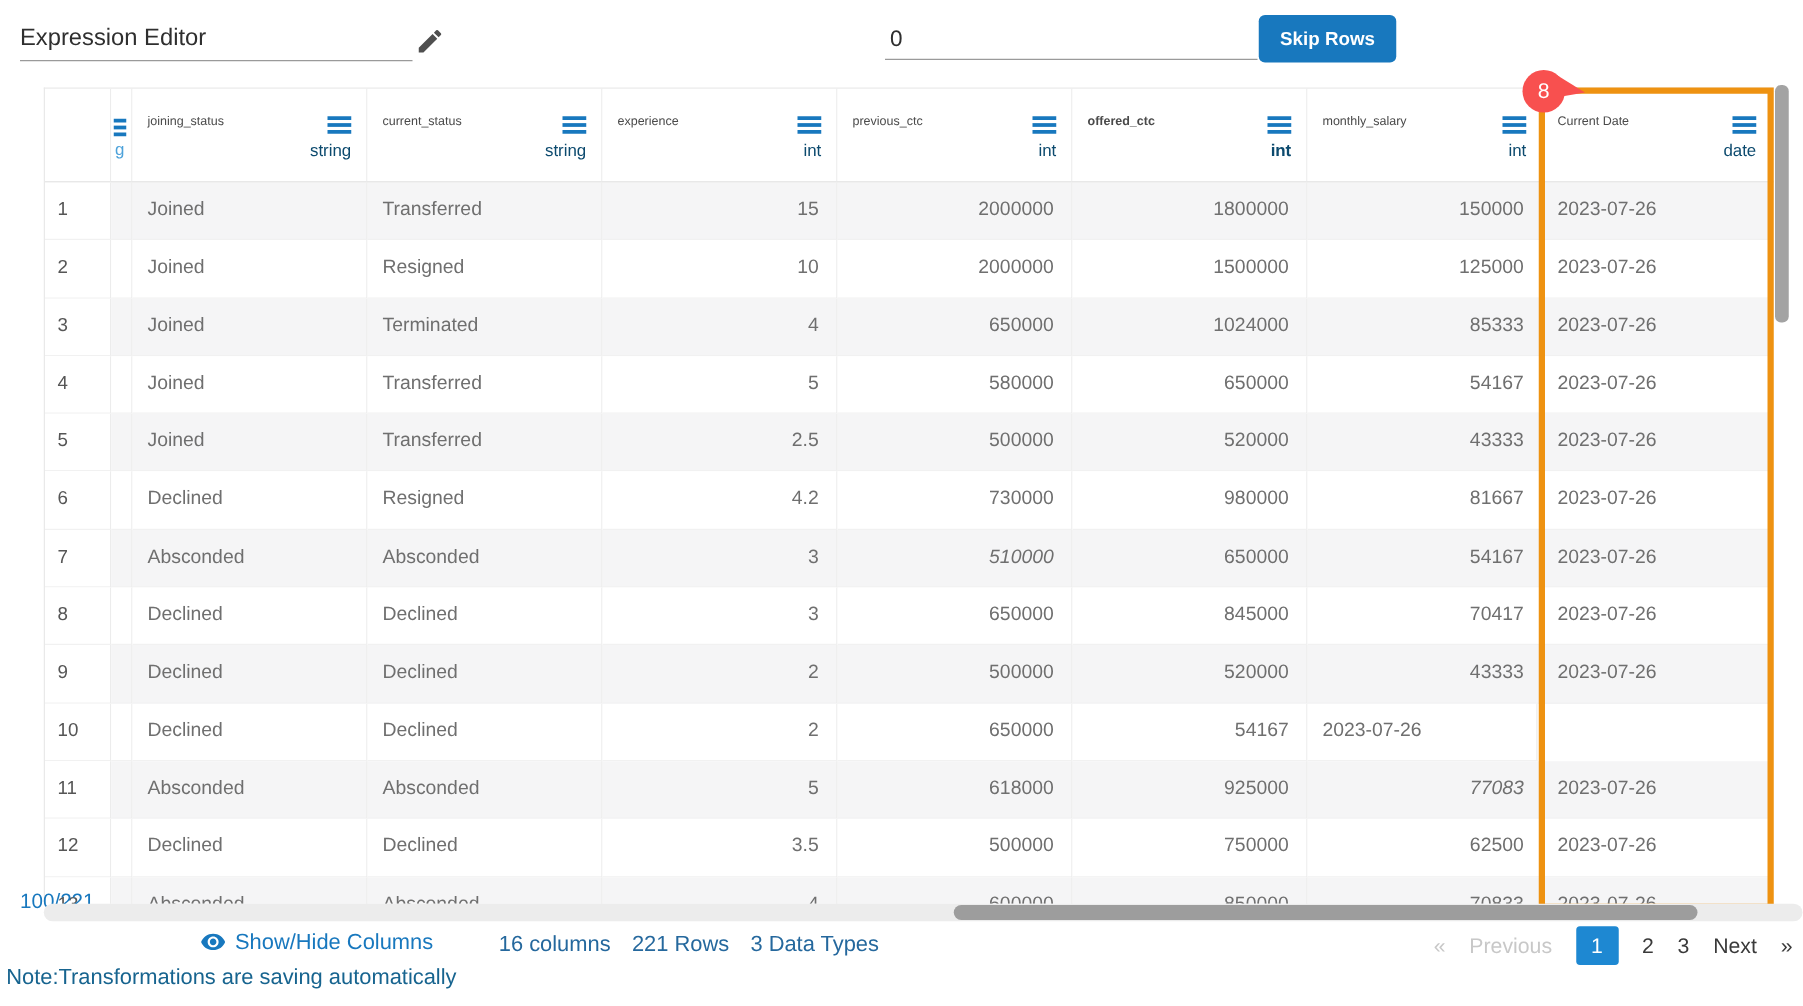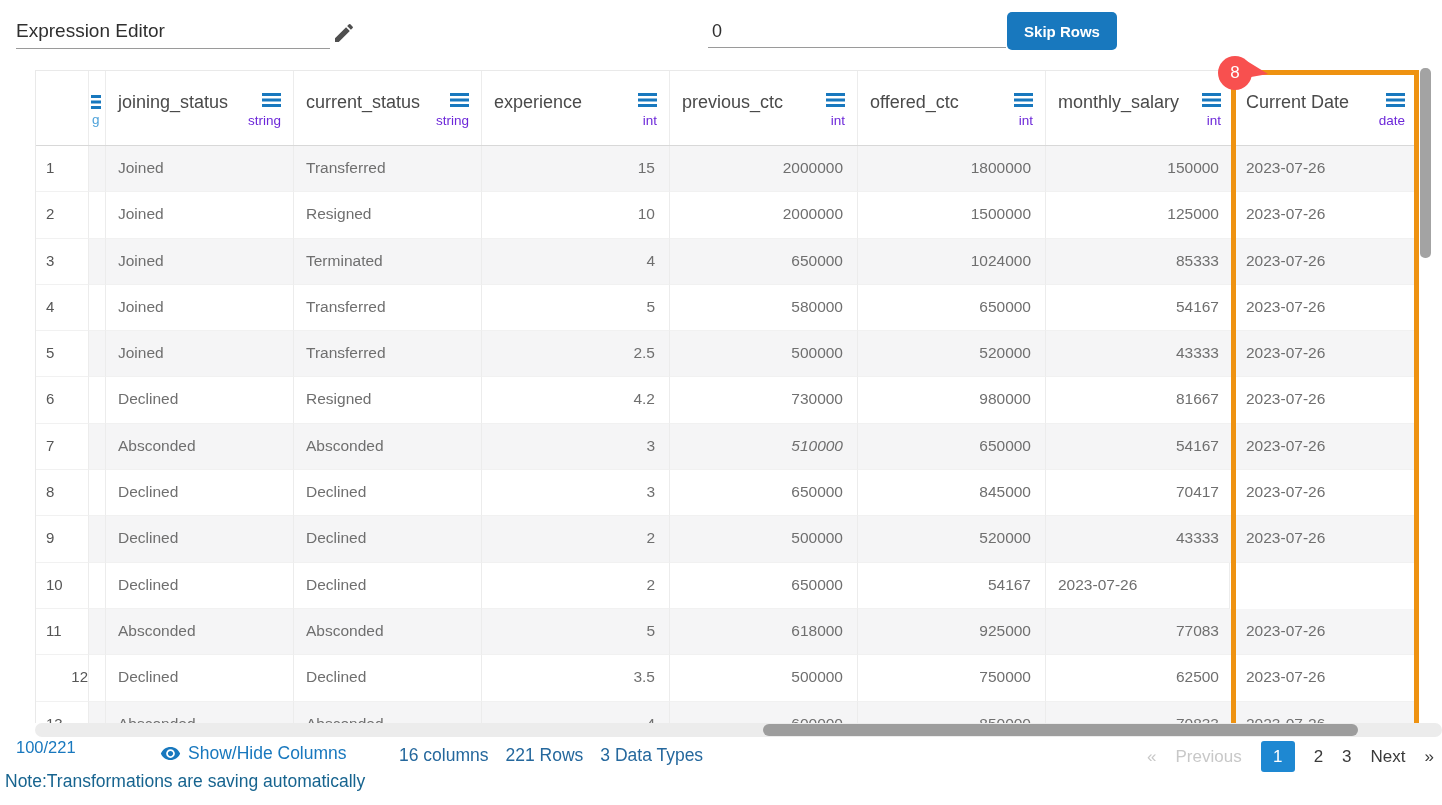--- a/index.html
+++ b/index.html
@@ -15,24 +15,24 @@
   .skip-field{position:absolute;left:708px;top:14px;width:298px;height:34px;
     border-bottom:1px solid #9a9a9a;font-size:18px;color:#2f2f2f;line-height:34px;padding-left:4px;box-sizing:border-box;}
   .skip-btn{position:absolute;left:1007px;top:12px;width:110px;height:38px;
     background:#1878be;border:none;border-radius:5px;color:#fff;
     font-family:"Liberation Sans",sans-serif;font-size:15px;font-weight:700;cursor:pointer;}
   
   .table-area{position:absolute;left:35px;top:70px;width:1384px;height:653px;
     overflow:hidden;border-left:1px solid #e9e9e9;border-top:1px solid #e9e9e9;box-sizing:border-box;background:#fff;}
   .thead{display:flex;height:75px;background:#fff;border-bottom:1px solid #d8d8d8;box-sizing:border-box;}
   .th{position:relative;flex:none;box-sizing:border-box;border-right:1px solid #ececec;background:#fff;}
-  .th-name{position:absolute;left:12px;top:21px;font-size:18px;color:#4a4a4a;white-space:nowrap;}
+  .th-name{position:absolute;left:12px;top:21px;font-size:10px;color:#4a4a4a;white-space:nowrap;}
   .menu-bars{position:absolute;right:12px;top:22px;width:19px;height:2.5px;background:#1878be;
     box-shadow:0 5.5px 0 #1878be,0 11px 0 #1878be;}
-  .th-type{position:absolute;right:12px;top:42px;font-size:13.5px;color:#6d28d9;}
+  .th-type{position:absolute;right:12px;top:42px;font-size:13.5px;color:#0c4a6e;}
   .th.striph{overflow:hidden;}
   .th.striph .menu-bars{right:4px;width:10px;top:24px;}
   .th.striph .frag{position:absolute;left:3px;top:41px;font-size:13.5px;color:#4da2da;}
   .tr{display:flex;height:46.3px;box-sizing:border-box;}
   .tr.odd .td{background:#f5f5f6;}
   .td{flex:none;box-sizing:border-box;border-right:1px solid #ececec;border-bottom:1px solid #f1f1f1;
     padding-top:13px;font-size:15.5px;color:#6f6f6f;white-space:nowrap;overflow:hidden;background:#fff;}
   .td.num{background:#fff !important;color:#565656;padding-left:10px;font-size:15px;}
   .td.l{padding-left:12px;}
   .td.r{text-align:right;padding-right:14px;}
@@ -42,21 +42,21 @@
   .badge-circle{position:absolute;left:1218px;top:56px;width:34px;height:34px;border-radius:50%;
     background:#f8504f;color:#fff;text-align:center;line-height:34px;font-size:17px;z-index:8;}
   .badge-tail{position:absolute;left:1243px;top:63px;width:0;height:0;z-index:7;
     border-top:8px solid transparent;border-bottom:11px solid transparent;border-left:25px solid #f8504f;
     transform:rotate(14deg);}
   
   .hscroll-track{position:absolute;left:35px;top:723px;width:1407px;height:14px;background:#ececec;border-radius:7px;z-index:9;}
   .hscroll-thumb{position:absolute;left:763px;top:724px;width:595px;height:12px;background:#9d9d9d;border-radius:6px;z-index:10;}
   .vscroll-thumb{position:absolute;left:1420px;top:68px;width:11px;height:190px;background:#a3a3a3;border-radius:5px;z-index:10;}
   
-  .f-count{position:absolute;left:16px;top:738px;font-size:16.5px;color:#1878be;}
+  .f-count{position:absolute;left:16px;top:712px;font-size:16.5px;color:#1878be;}
   .f-show{position:absolute;left:160px;top:743px;display:flex;align-items:center;gap:7px;
     font-size:17.5px;color:#1878be;cursor:pointer;}
   .f-stats{position:absolute;left:399px;top:745px;display:flex;gap:17px;font-size:17.5px;color:#25689d;}
   .f-pag{position:absolute;right:8px;top:741px;display:flex;align-items:center;gap:19px;font-size:17px;}
   .pg-muted{color:#c8c8c8;}
   .pg-dark{color:#3a3a3a;cursor:pointer;}
   .pg-active{background:#1e88d2;color:#fff;width:34px;height:31px;line-height:31px;text-align:center;border-radius:3px;cursor:pointer;}
   .note{position:absolute;left:5px;top:771px;font-size:17.5px;color:#17648f;}
 </style>
 </head>
@@ -93,21 +93,21 @@
       <div class="th" style="width: 188px;">
         <div class="th-name">experience</div>
         <div class="menu-bars"></div>
         <div class="th-type">int</div>
       </div>
       <div class="th" style="width: 188px;">
         <div class="th-name">previous_ctc</div>
         <div class="menu-bars"></div>
         <div class="th-type">int</div>
       </div>
-      <div class="th" style="width: 188px;">
+      <div class="th" style="width: 188px; font-weight: bold;">
         <div class="th-name">offered_ctc</div>
         <div class="menu-bars"></div>
         <div class="th-type">int</div>
       </div>
       <div class="th" style="width: 188px;">
         <div class="th-name">monthly_salary</div>
         <div class="menu-bars"></div>
         <div class="th-type">int</div>
       </div>
       <div class="th" style="width: 184px;">
@@ -227,25 +227,25 @@
         <div class="td l" style="width: 184px;">2023-07-26</div>
       </div>
       <div class="tr odd">
         <div class="td num" style="width: 53px;">11</div>
         <div class="td" style="width: 17px;"></div>
         <div class="td l" style="width: 188px;">Absconded</div>
         <div class="td l" style="width: 188px;">Absconded</div>
         <div class="td r" style="width: 188px;">5</div>
         <div class="td r" style="width: 188px;">618000</div>
         <div class="td r" style="width: 188px;">925000</div>
-        <div class="td r" style="width: 188px;">77083</div>
-        <div class="td l" style="width: 184px;">2023-07-26</div>
-      </div>
-      <div class="tr">
-        <div class="td num" style="width: 53px; text-align: right;">12</div>
+        <div class="td r" style="width: 188px; font-style: italic;">77083</div>
+        <div class="td l" style="width: 184px;">2023-07-26</div>
+      </div>
+      <div class="tr">
+        <div class="td num" style="width: 53px;">12</div>
         <div class="td" style="width: 17px;"></div>
         <div class="td l" style="width: 188px;">Declined</div>
         <div class="td l" style="width: 188px;">Declined</div>
         <div class="td r" style="width: 188px;">3.5</div>
         <div class="td r" style="width: 188px;">500000</div>
         <div class="td r" style="width: 188px;">750000</div>
         <div class="td r" style="width: 188px;">62500</div>
         <div class="td l" style="width: 184px;">2023-07-26</div>
       </div>
       <div class="tr odd">

